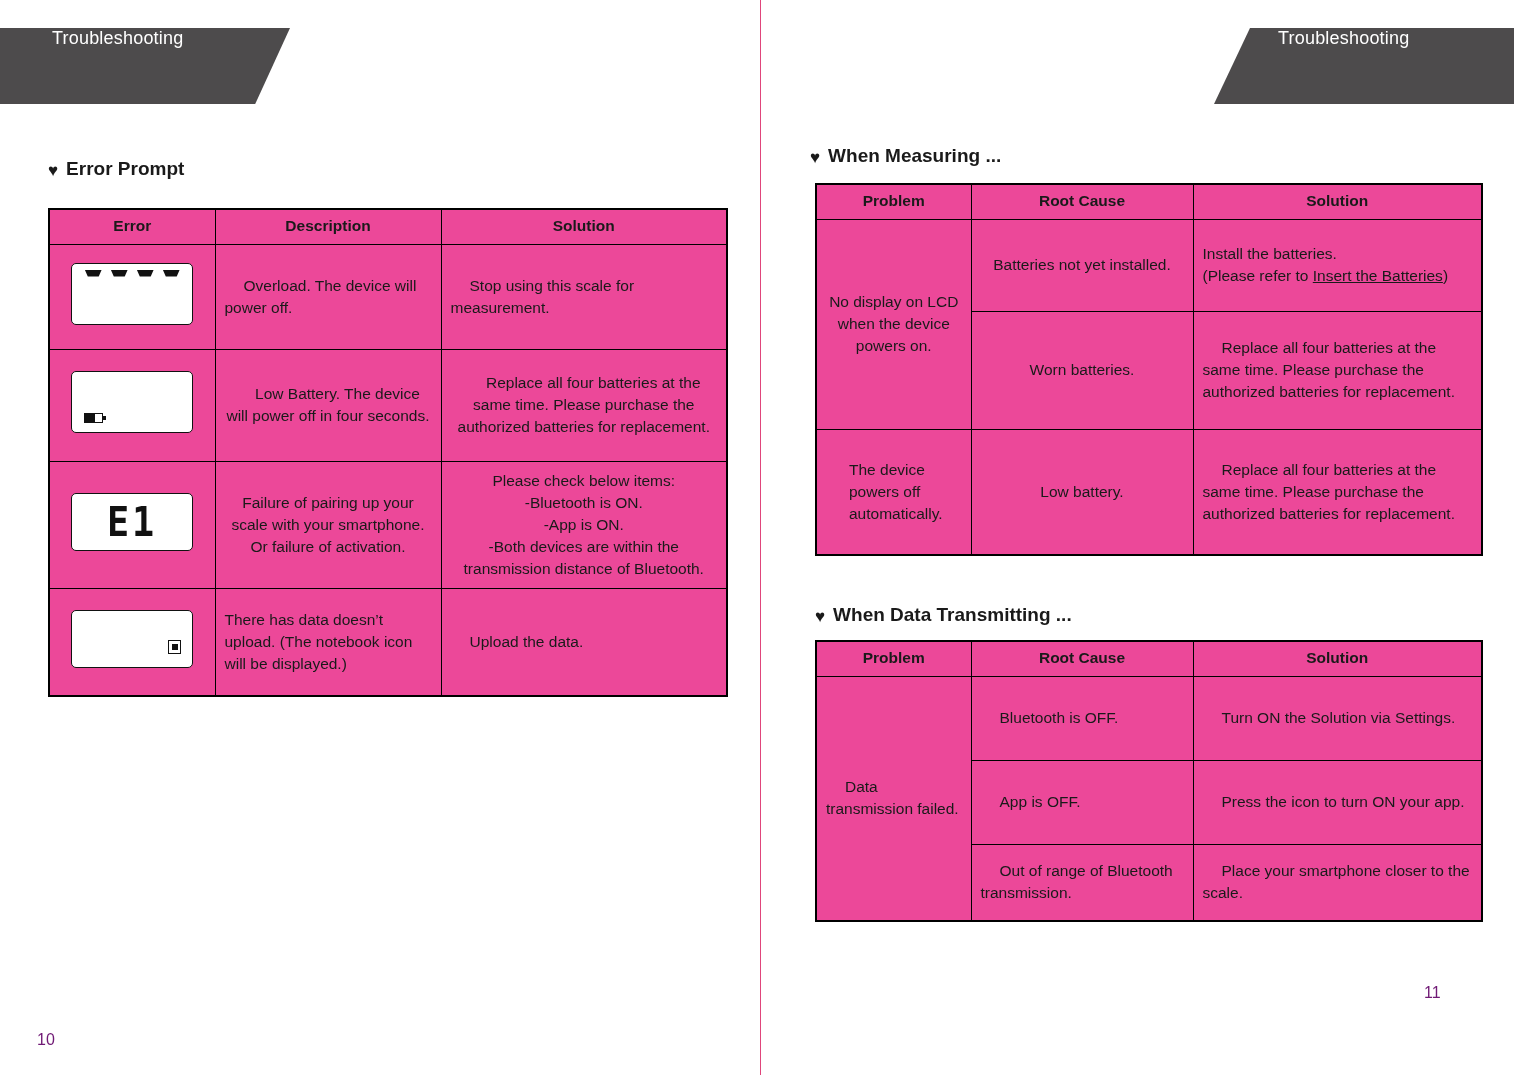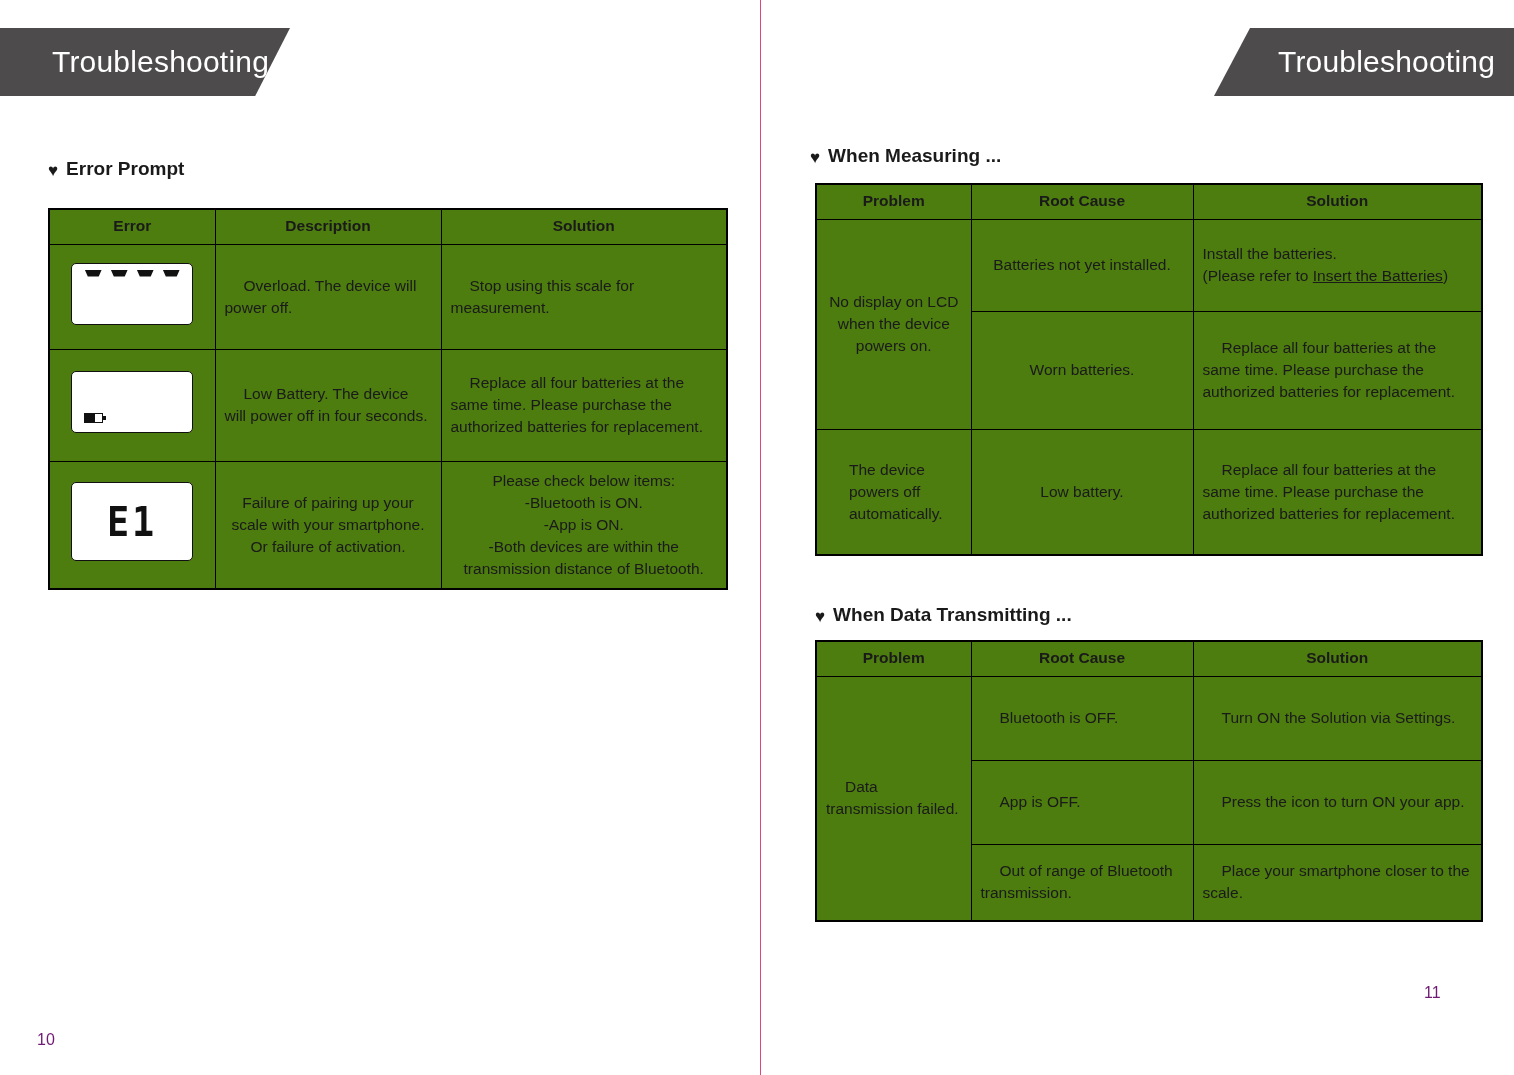--- a/index.html
+++ b/index.html
@@ -27,26 +27,26 @@
     position: absolute;
     left: 760px; top: 0;
     width: 1px; height: 1075px;
     background: #e0457b;
     z-index: 5;
   }
 
   
   .banner {
     position: absolute;
-    height: 68px;
+    height: 76px;
     background: #4d4b4c;
     display: flex;
-    align-items: center;
+    align-items: flex-start;
     color: #ffffff;
-    font-size: 30px;
+    font-size: 18px;
     letter-spacing: .2px;
   }
   .banner-left {
     left: 0; top: 28px;
     width: 290px;
     padding-left: 52px;
     box-sizing: border-box;
     clip-path: polygon(0 0, 100% 0, 88% 100%, 0 100%);
   }
   .banner-right {
@@ -75,21 +75,21 @@
     position: relative;
     top: 1px;
   }
 
   
   table.manual {
     position: absolute;
     border-collapse: collapse;
     table-layout: fixed;
     font-size: 15.5px;
-    background: #4d7c0f;
+    background: #ec4899;
   }
   table.manual, table.manual th, table.manual td {
     border: 1.5px solid #000;
   }
   table.manual {
     border: 2.5px solid #000;
   }
   table.manual th {
     font-weight: bold;
     font-size: 15.5px;
@@ -113,21 +113,21 @@
   .lcd {
     position: relative;
     display: inline-block;
     width: 122px;
     height: 62px;
     border: 1.5px solid #111;
     border-radius: 5px;
     background: #fff;
     box-sizing: border-box;
   }
-  .lcd.tall { height: 79px; }
+  .lcd.tall { height: 58px; }
 
   .lcd .dashes {
     position: absolute;
     top: 6px; left: 0; right: 0;
     display: flex;
     justify-content: center;
     gap: 9px;
   }
   .lcd .dash {
     width: 17px;
@@ -230,21 +230,21 @@
                 <span class="dash"></span>
                 <span class="dash"></span>
                 <span class="dash"></span>
               </span>
             </span>
           </td>
           <td class="cell-indent">Overload. The device will power off.</td>
           <td class="cell-indent">Stop using this scale for measurement.</td>
         </tr>
 
-        <tr style="height:112px;">
+        <tr style="height:112px;text-align:center;">
           <td class="cell-icon">
             <span class="lcd">
               <span class="battery"></span>
             </span>
           </td>
           <td class="cell-indent">Low Battery. The device will power off in four seconds.</td>
           <td class="cell-indent">Replace all four batteries at the same time. Please purchase the authorized batteries for replacement.</td>
         </tr>
 
         <tr style="height:110px;">
@@ -256,20 +256,29 @@
           <td class="cell-center">
             <div>Failure of pairing up your scale with your smartphone.</div>
             <div>Or failure of activation.</div>
           </td>
           <td class="multiline" style="text-align:center;">Please check below items:
 -Bluetooth is ON.
 -App is ON.
  -Both devices are within the transmission distance of Bluetooth.</td>
         </tr>
 
+        <tr style="height:108px;">
+          <td class="cell-icon">
+            <span class="lcd tall">
+              <span class="notebook"></span>
+            </span>
+          </td>
+          <td>There has data doesn’t upload. (The notebook icon will be displayed.)</td>
+          <td class="cell-indent">Upload the data.</td>
+        </tr>
       </tbody>
     </table>
 
     <div class="page-number" style="left:37px; top:1031px;">10</div>
   </div>
 
   <div class="gutter"></div>
 
   <div class="page page-right">
 

